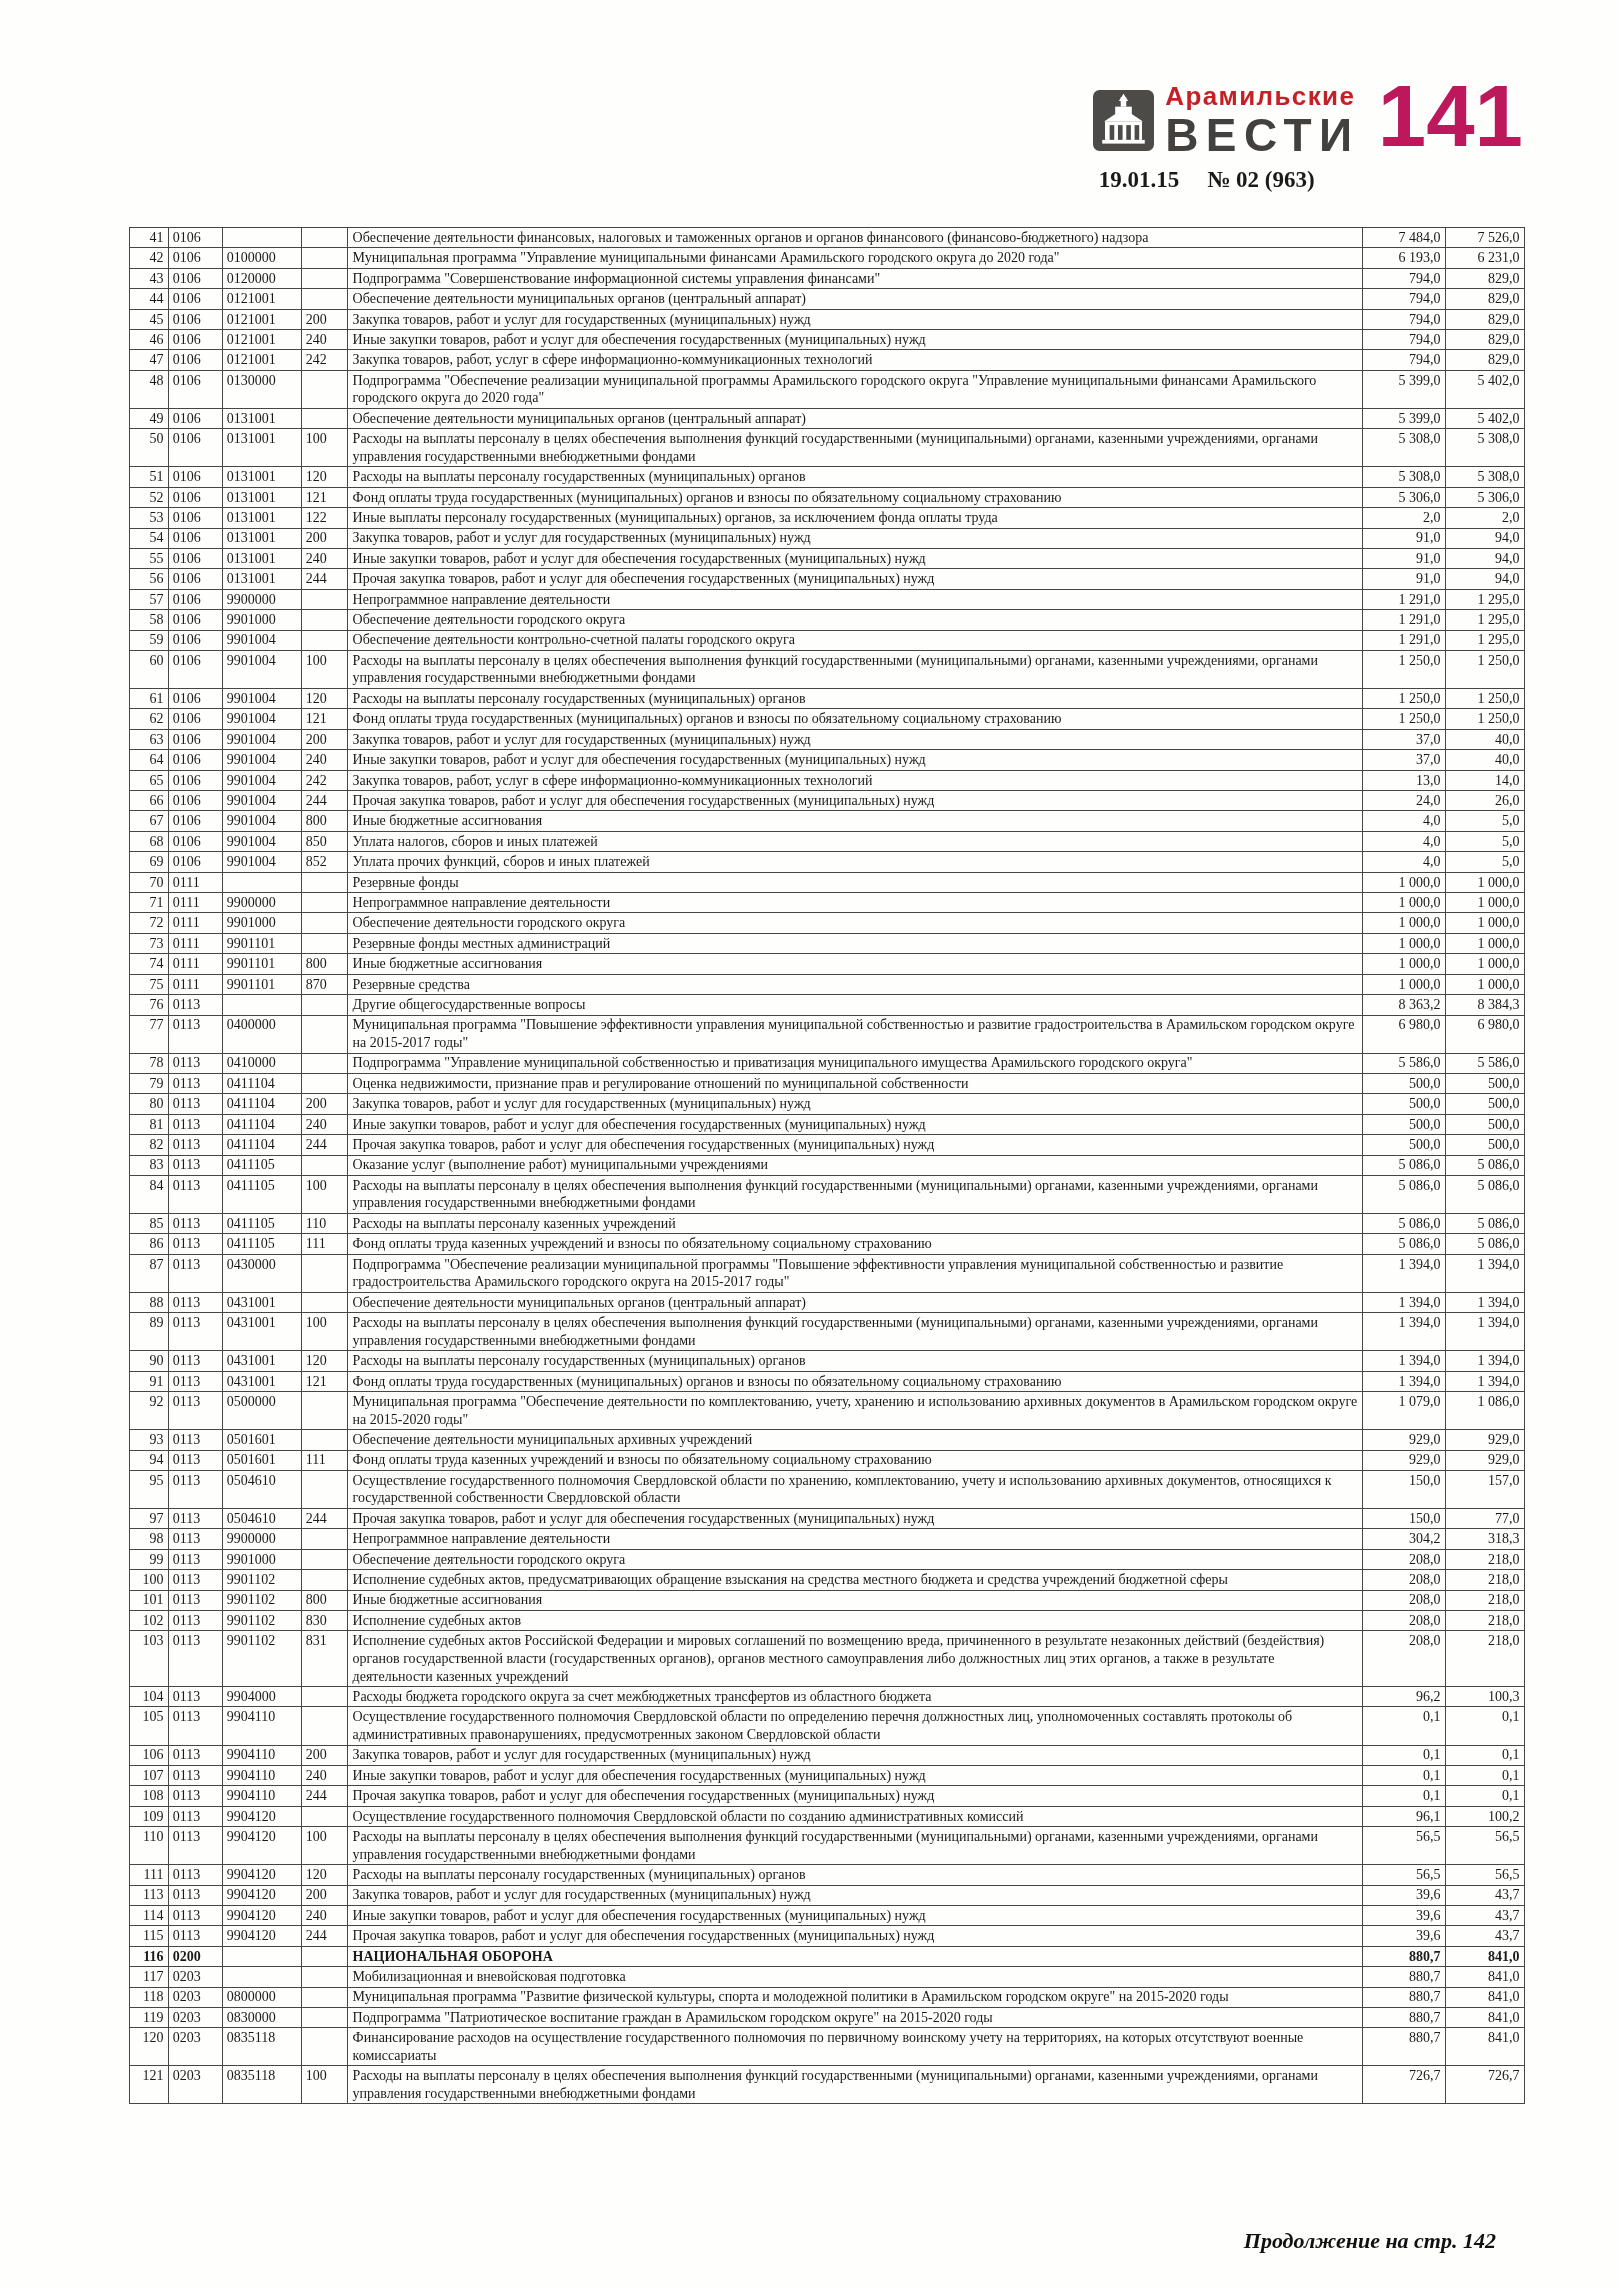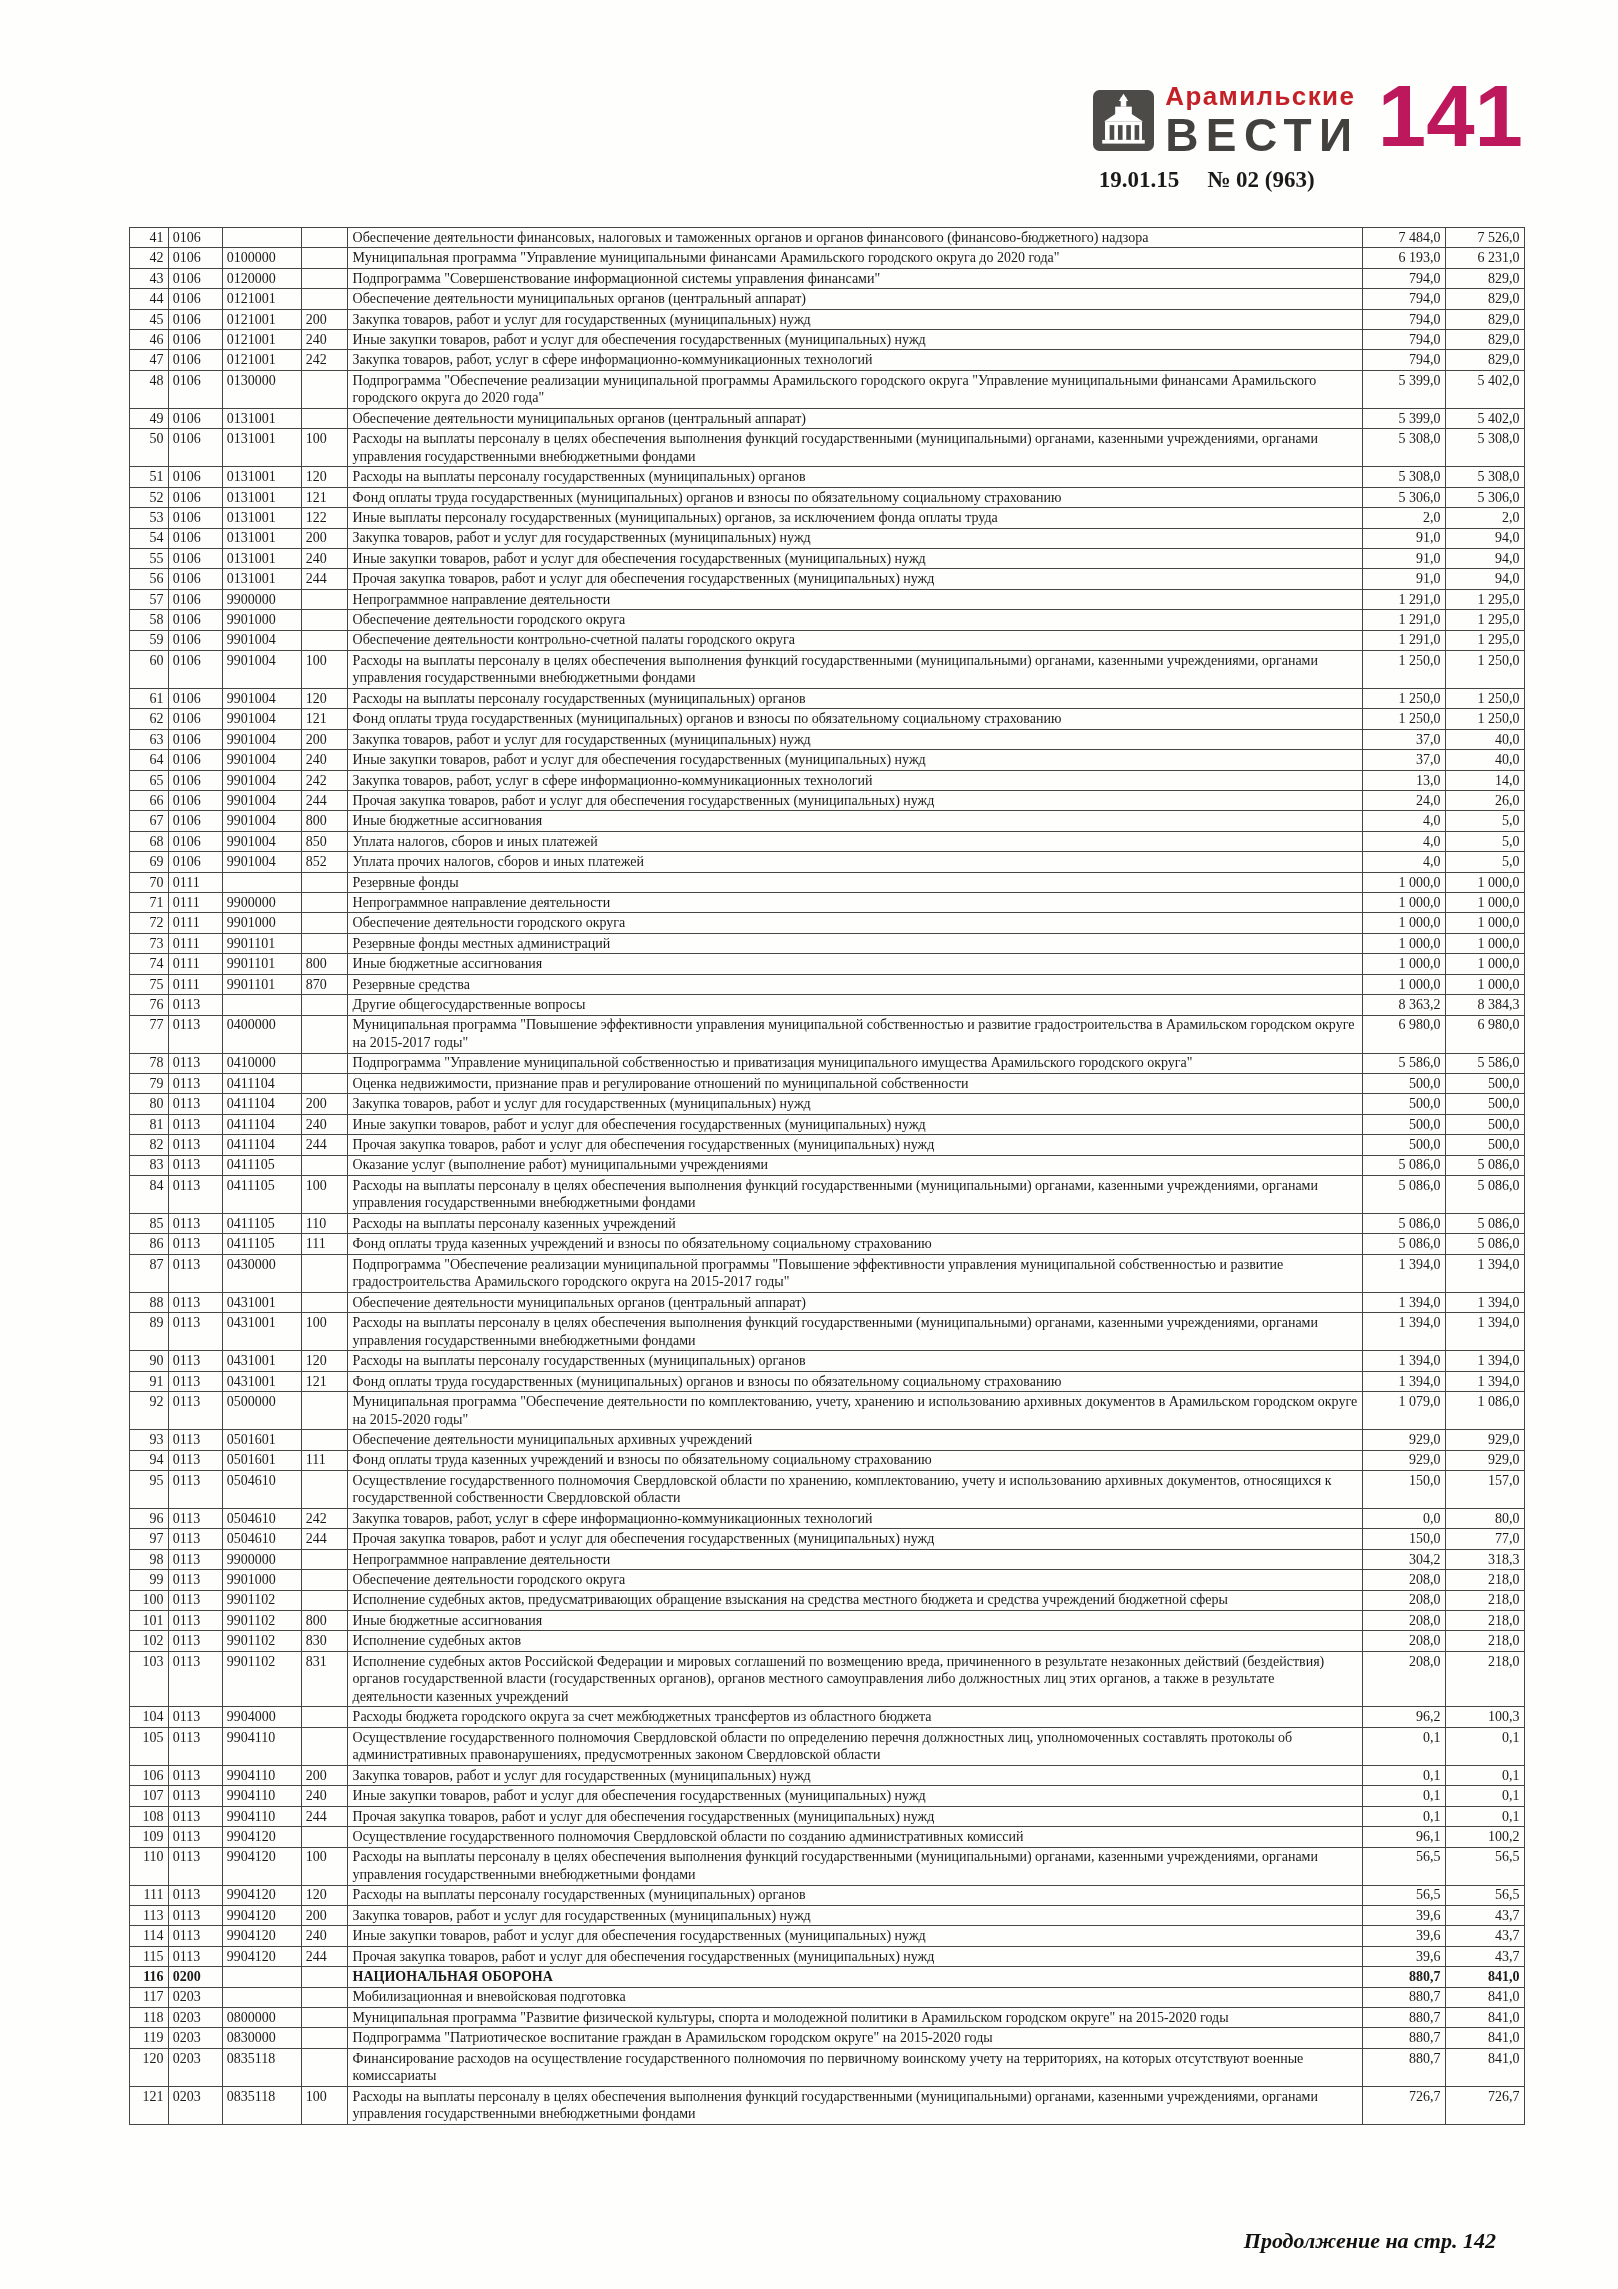--- a/index.html
+++ b/index.html
@@ -344,21 +344,21 @@
         <td class="code">850</td>
         <td class="name">Уплата налогов, сборов и иных платежей</td>
         <td class="amt">4,0</td>
         <td class="amt">5,0</td>
       </tr>
       <tr>
         <td class="num">69</td>
         <td class="code">0106</td>
         <td class="code">9901004</td>
         <td class="code">852</td>
-        <td class="name">Уплата прочих налогов, сборов и иных платежей</td>
+        <td class="name">Уплата прочих функций, сборов и иных платежей</td>
         <td class="amt">4,0</td>
         <td class="amt">5,0</td>
       </tr>
       <tr>
         <td class="num">70</td>
         <td class="code">0111</td>
         <td class="code"></td>
         <td class="code"></td>
         <td class="name">Резервные фонды</td>
         <td class="amt">1 000,0</td>
@@ -581,29 +581,20 @@
         <td class="amt">929,0</td>
       </tr>
       <tr>
         <td class="num">95</td>
         <td class="code">0113</td>
         <td class="code">0504610</td>
         <td class="code"></td>
         <td class="name">Осуществление государственного полномочия Свердловской области по хранению, комплектованию, учету и использованию архивных документов, относящихся к государственной собственности Свердловской области</td>
         <td class="amt">150,0</td>
         <td class="amt">157,0</td>
-      </tr>
-      <tr>
-        <td class="num">96</td>
-        <td class="code">0113</td>
-        <td class="code">0504610</td>
-        <td class="code">242</td>
-        <td class="name">Закупка товаров, работ, услуг в сфере информационно-коммуникационных технологий</td>
-        <td class="amt">0,0</td>
-        <td class="amt">80,0</td>
       </tr>
       <tr>
         <td class="num">97</td>
         <td class="code">0113</td>
         <td class="code">0504610</td>
         <td class="code">244</td>
         <td class="name">Прочая закупка товаров, работ и услуг для обеспечения государственных  (муниципальных) нужд</td>
         <td class="amt">150,0</td>
         <td class="amt">77,0</td>
       </tr>

